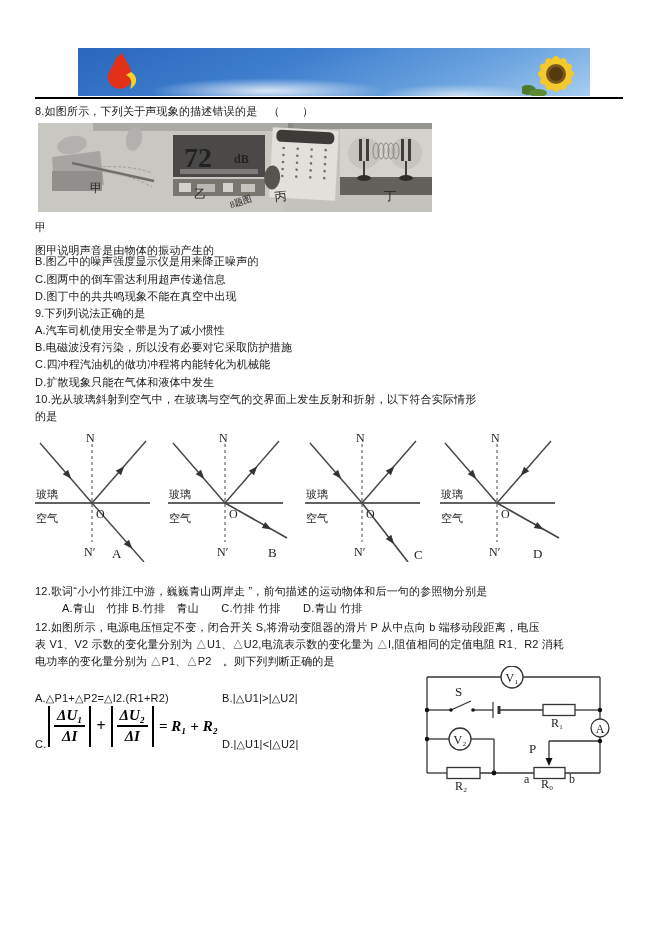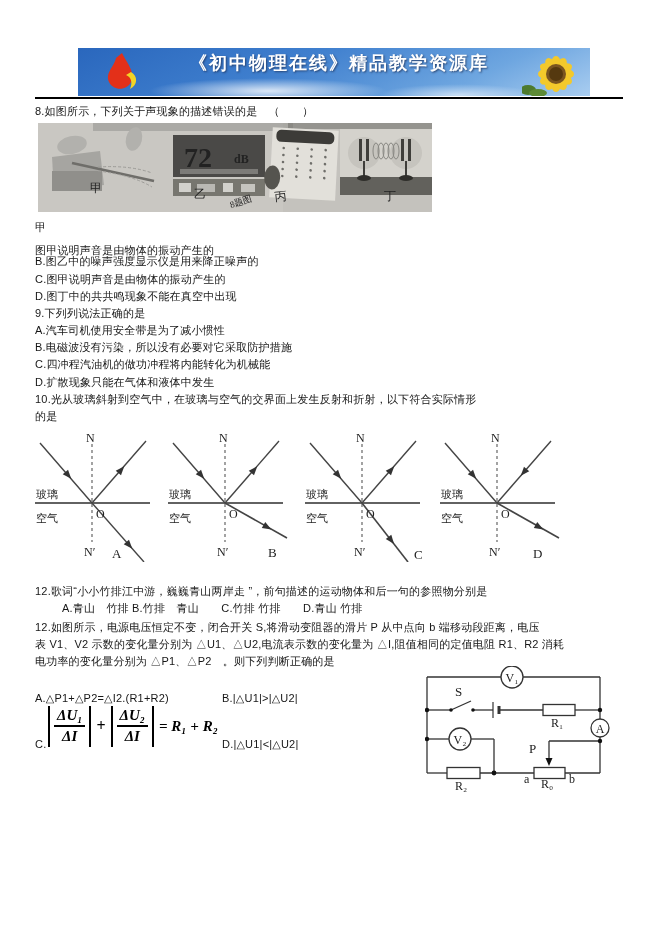--- a/index.html
+++ b/index.html
@@ -58,21 +58,20 @@
 </head>
 <body>
 
 <div class="banner">
   <div class="cloud cloud1"></div>
   <div class="cloud cloud2"></div>
   <svg class="logo-svg" width="46" height="42" viewBox="0 0 46 42">
     <path d="M22,1 C28,13 35,19 31,30 C27,39 13,39 9,30 C5,21 14,15 16,6 Z" fill="#e33019"></path>
     <path d="M31,20 C38,24 38,33 30,37 C33,30 31,25 26,23 Z" fill="#f2d426"></path>
   </svg>
-  <div class="banner-title">《初中物理在线》精品教学资源库</div>
   <svg class="flower-svg" width="64" height="46" viewBox="0 0 64 46">
     <ellipse cx="6" cy="40" rx="8" ry="5" fill="#4d7a2e"></ellipse>
     <ellipse cx="16" cy="43" rx="9" ry="4" fill="#5d8a36"></ellipse>
     <g transform="translate(34,24)">
       <g fill="#f3c92b">
         <ellipse rx="7" ry="18" transform="rotate(0)"></ellipse>
         <ellipse rx="7" ry="18" transform="rotate(30)"></ellipse>
         <ellipse rx="7" ry="18" transform="rotate(60)"></ellipse>
         <ellipse rx="7" ry="18" transform="rotate(90)"></ellipse>
         <ellipse rx="7" ry="18" transform="rotate(120)"></ellipse>
@@ -170,21 +169,21 @@
   <text x="52" y="69" font-size="12" fill="#3a3a38">甲</text>
   <text x="156" y="75" font-size="12" fill="#3a3a38">乙</text>
   <text x="237" y="78" font-size="12" fill="#3a3a38" transform="rotate(-6 237 78)">丙</text>
   <text x="346" y="77" font-size="12" fill="#3a3a38">丁</text>
   <text x="193" y="85" font-size="9" fill="#4a4a48" transform="rotate(-18 193 85)">8题图</text>
 </svg>
 
 <div class="line" style="left:35px;top:219px;">甲</div>
 <div class="line" style="left:35px;top:236px;margin-top:6px;">图甲说明声音是由物体的振动产生的</div>
 <div class="line" style="left:35px;top:253px;">B.图乙中的噪声强度显示仪是用来降正噪声的</div>
-<div class="line" style="left:35px;top:271px;">C.图甲说明声音是由物体的振动产生的</div>
+<div class="line" style="left:35px;top:271px;">C.图两中的倒车雷达利用超声传递信息</div>
 <div class="line" style="left:35px;top:288px;">D.图丁中的共共鸣现象不能在真空中出现</div>
 
 <div class="line" style="left:35px;top:305px;">9.下列列说法正确的是</div>
 <div class="line" style="left:35px;top:322px;">A.汽车司机使用安全带是为了减小惯性</div>
 <div class="line" style="left:35px;top:339px;">B.电磁波没有污染，所以没有必要对它采取防护措施</div>
 <div class="line" style="left:35px;top:356px;">C.四冲程汽油机的做功冲程将内能转化为机械能</div>
 <div class="line" style="left:35px;top:374px;">D.扩散现象只能在气体和液体中发生</div>
 
 <div class="line" style="left:35px;top:391px;">10.光从玻璃斜射到空气中，在玻璃与空气的交界面上发生反射和折射，以下符合实际情形</div>
 <div class="line" style="left:35px;top:408px;">的是</div>

